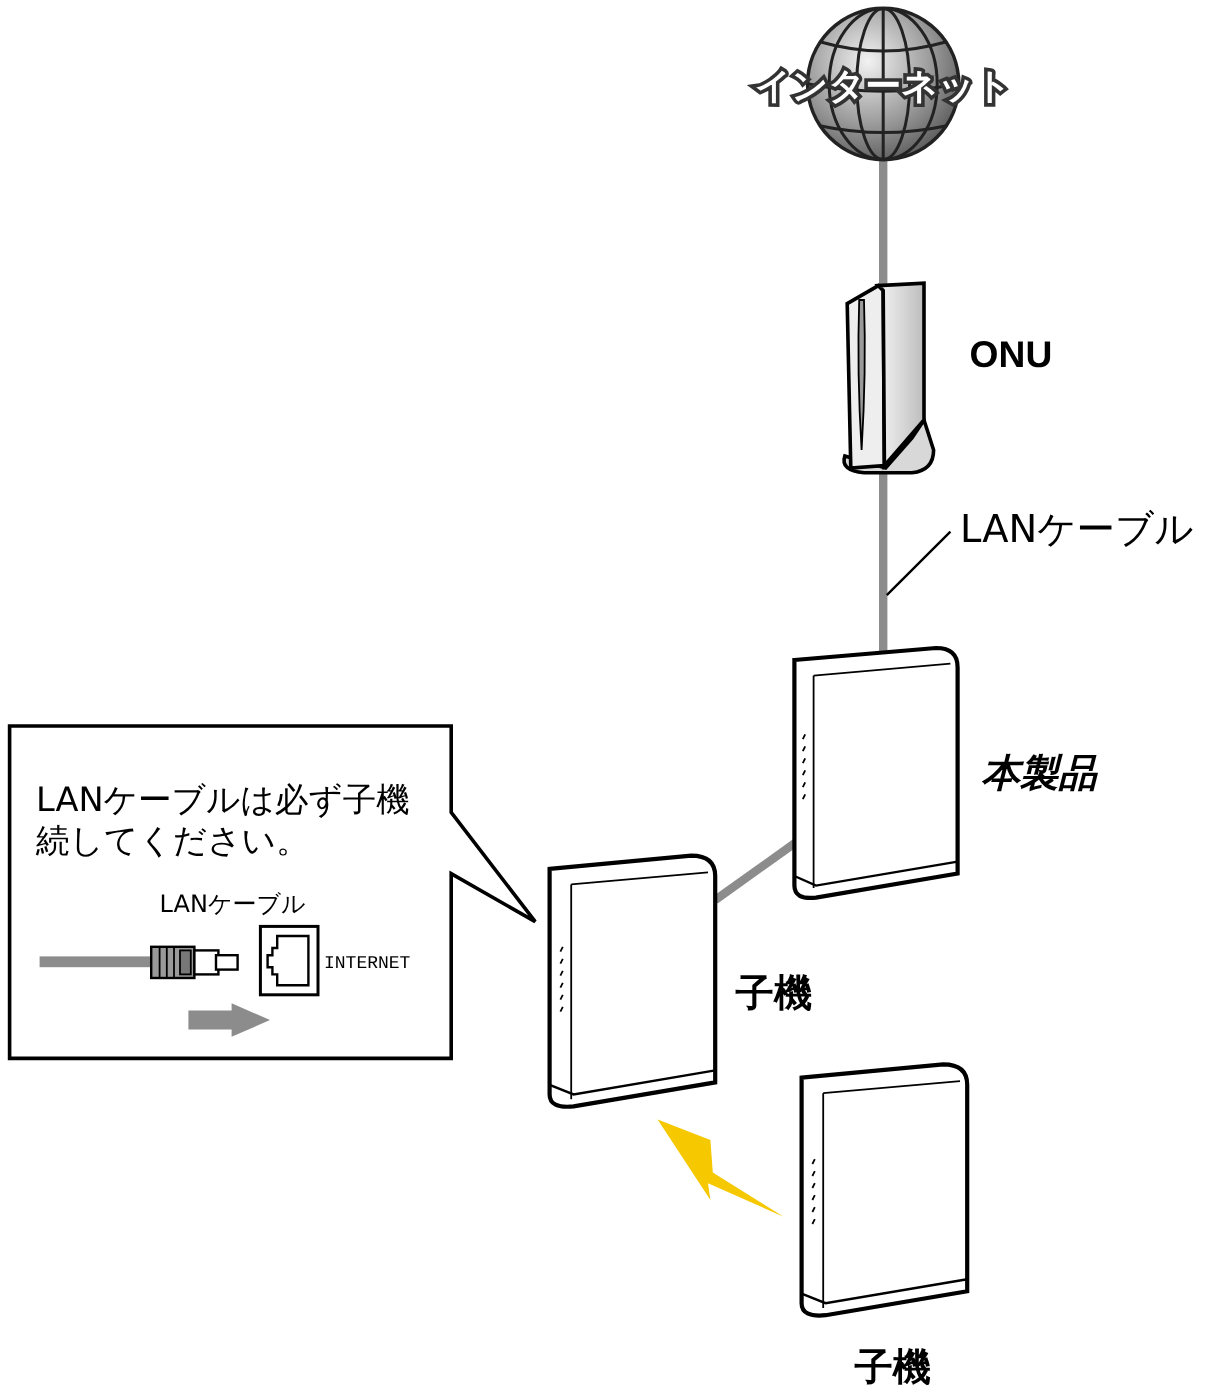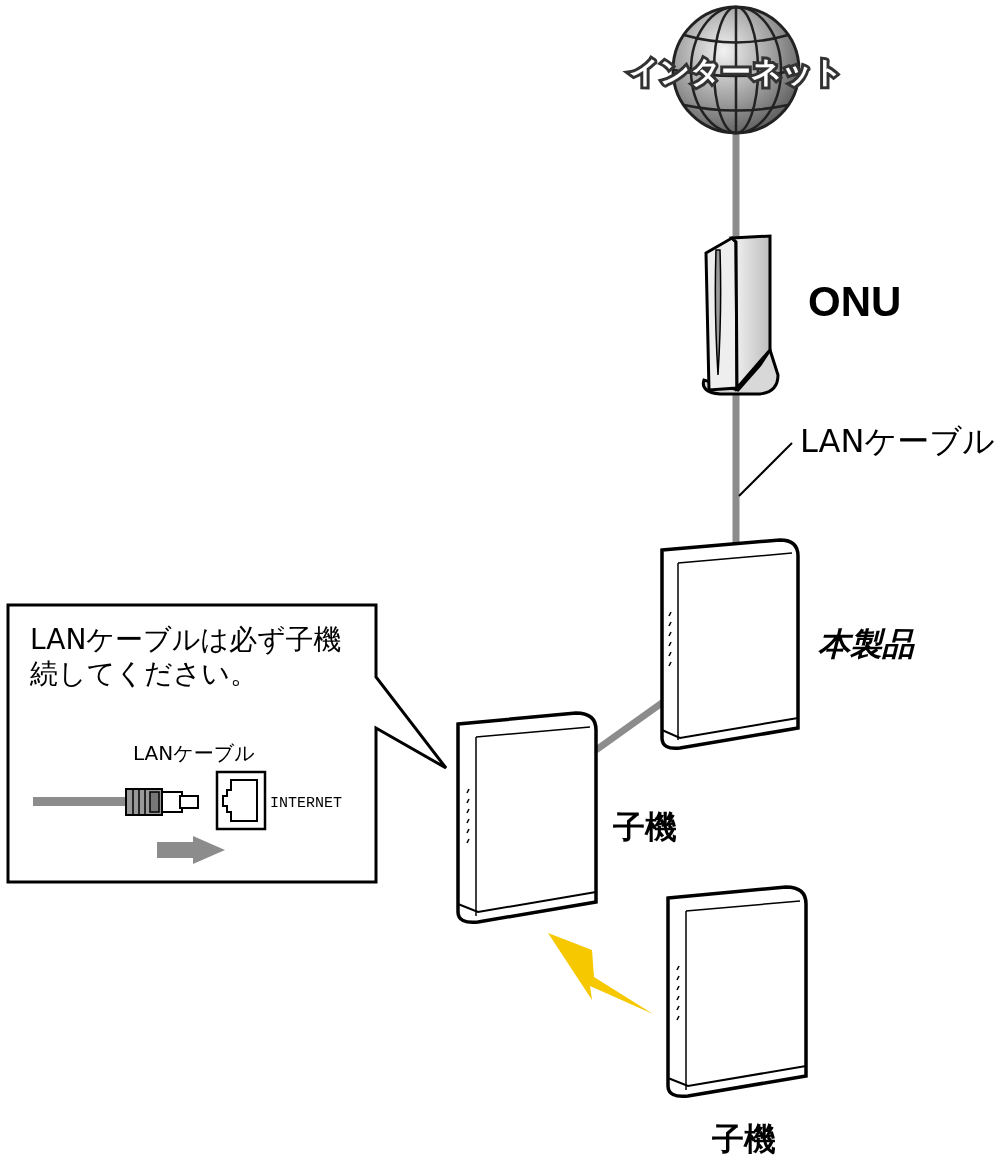--- a/index.html
+++ b/index.html
@@ -1,25 +1,25 @@
 <!DOCTYPE html>
 <html><head>
 <meta charset="utf-8">
 <style>
   html, body { margin: 0; padding: 0; background: #ffffff; }
   body { width: 1006px; height: 1159px; position: relative; overflow: hidden;
          font-family: "DejaVu Sans", sans-serif; color: #000; }
   #diagram { position: absolute; left: 0; top: 0; width: 1006px; height: 1159px; }
   .lbl { position: absolute; white-space: nowrap; }
-  .lbl-onu { left: 808px; top: 278px; font-size: 42px; font-weight: bold; font-family: "Liberation Sans", sans-serif; }
+  .lbl-onu { left: 808px; top: 278px; font-size: 31px; font-weight: bold; font-family: "Liberation Sans", sans-serif; }
   .lbl-lan { left: 800px; top: 420px; font-size: 32px; }
   .lbl-main { left: 818px; top: 623px; font-size: 32px; font-weight: bold; font-style: italic; }
   .lbl-child1 { left: 613px; top: 806px; font-size: 32px; font-weight: bold; }
   .lbl-child2 { left: 712px; top: 1118px; font-size: 32px; font-weight: bold; }
-  .callout-text { position: absolute; left: 30px; top: 623px; font-size: 28px; line-height: 34px; width: 340px; }
+  .callout-text { position: absolute; left: 30px; top: 650px; font-size: 28px; line-height: 34px; width: 340px; }
   .callout-lan { left: 133px; top: 740px; font-size: 20px; }
   .callout-internet { left: 270px; top: 795px; font-size: 15px; font-family: Liberation Mono, monospace; }
 </style>
 </head>
 <body>
 
 <svg id="diagram" viewBox="0 0 1006 1159" xmlns="http://www.w3.org/2000/svg">
   <defs>
     <radialGradient id="globeGrad" cx="0.4" cy="0.35" r="0.7">
       <stop offset="0" stop-color="#f2f2f2"></stop>

